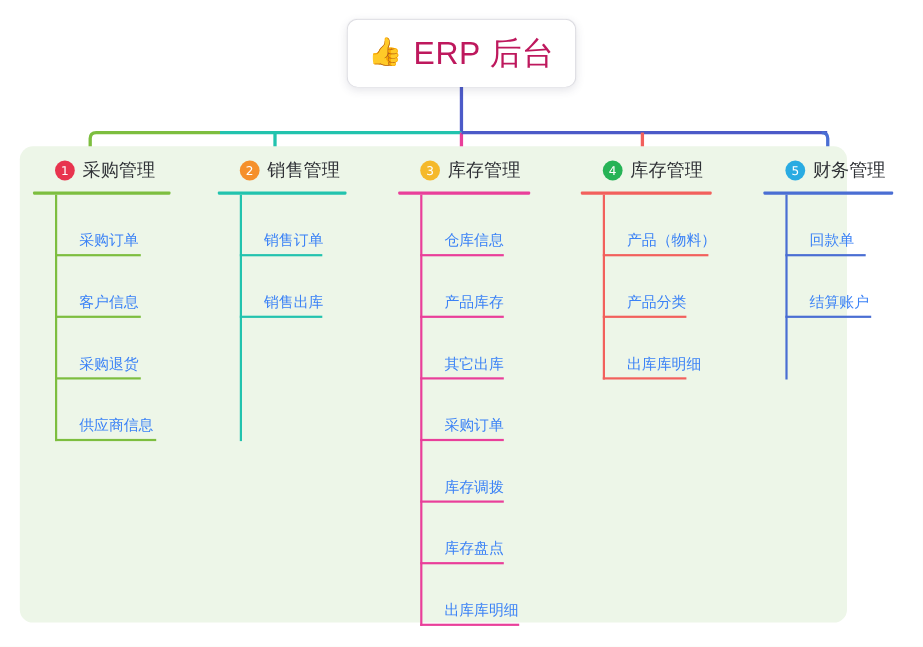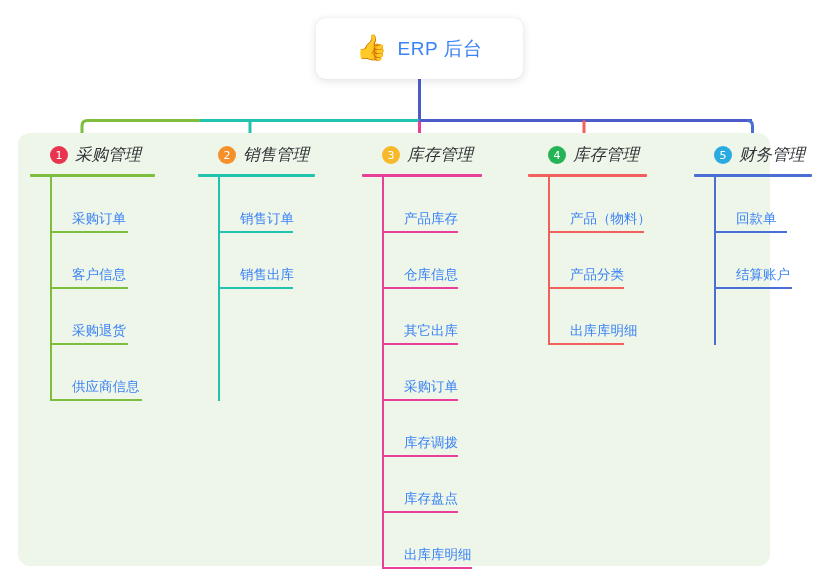--- a/index.html
+++ b/index.html
@@ -19,22 +19,22 @@
     border-radius:9px;
     box-shadow:0 2px 9px rgba(60,60,90,.14), 0 0 1px rgba(60,60,90,.18);
     display:flex; align-items:center; justify-content:center;
     gap:10px;
   }
   #root-card .thumb{
     font-size:25px; line-height:1;
     display:inline-block; margin-top:-2px;
   }
   #root-card .rtitle{
-    font-size:19px;
-    color:#3b82f6;
+    font-size:29px;
+    color:#be185d;
     letter-spacing:.5px;
     font-weight:400;
   }
 
   
   #connectors{
     position:absolute; left:0; top:0;
     width:839px; height:588px;
     pointer-events:none;
   }
@@ -65,21 +65,20 @@
     color:#fff;
     font-size:11px;
     display:flex;align-items:center;justify-content:center;
     flex:0 0 auto;
     font-family:"DejaVu Sans",sans-serif;
   }
   .head-label{
     font-size:16.5px;
     color:#2f3136;
     white-space:nowrap;
-    font-style:italic;
   }
   .head-rule{
     height:3px;
     margin-top:6px;
     border-radius:1px;
   }
   
   .leaves{
     position:relative;
     margin-left:20px;
@@ -181,25 +180,25 @@
     </div>
     <div class="col" style="left: 362px;">
       <div class="col-head" style="padding-left: 20px;">
         <div class="badge" style="background: rgb(245, 185, 43);">3</div>
         <div class="head-label">库存管理</div>
       </div>
       <div class="head-rule" style="width: 120px; background: rgb(233, 63, 154);"></div>
       <div class="leaves">
         <div class="spine" style="background: rgb(233, 63, 154); height: 392px;"></div>
         <div class="leaf">
+          <span class="ltext">仓库信息</span>
+          <div class="lrule" style="width: 76px; background: rgb(233, 63, 154);"></div>
+        </div>
+        <div class="leaf">
           <span class="ltext">产品库存</span>
-          <div class="lrule" style="width: 76px; background: rgb(233, 63, 154);"></div>
-        </div>
-        <div class="leaf">
-          <span class="ltext">仓库信息</span>
           <div class="lrule" style="width: 76px; background: rgb(233, 63, 154);"></div>
         </div>
         <div class="leaf">
           <span class="ltext">其它出库</span>
           <div class="lrule" style="width: 76px; background: rgb(233, 63, 154);"></div>
         </div>
         <div class="leaf">
           <span class="ltext">采购订单</span>
           <div class="lrule" style="width: 76px; background: rgb(233, 63, 154);"></div>
         </div>

